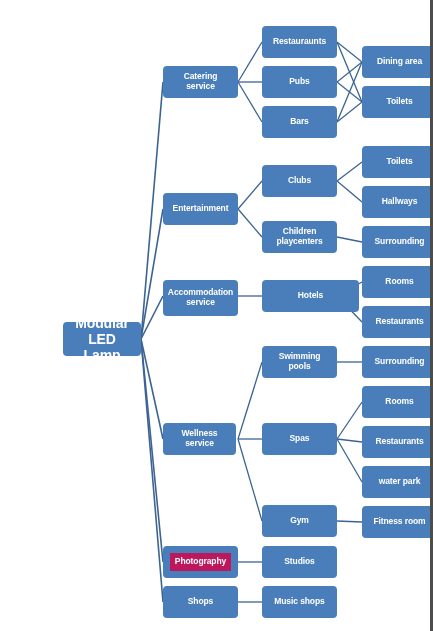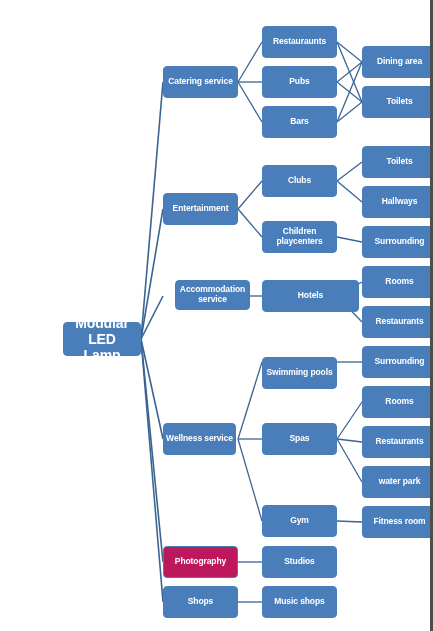--- a/index.html
+++ b/index.html
@@ -31,21 +31,21 @@
     position: absolute;
     left: 0;
     top: 0;
     width: 433px;
     height: 631px;
   }
   .node {
     position: absolute;
     box-sizing: border-box;
     background: #4a7ebb;
-    border: 1px solid #f9a8d4;
+    border: 7px solid #f9a8d4;
     border-radius: 4px;
     color: #ffffff;
     font-weight: bold;
     font-size: 8.5px;
     line-height: 1.15;
     letter-spacing: -0.1px;
     display: flex;
     align-items: center;
     justify-content: center;
     text-align: center;
@@ -93,33 +93,33 @@
       <line x1="337" y1="439" x2="362" y2="482" stroke="#3c6493" stroke-width="1.3"></line>
       <line x1="337" y1="521" x2="362" y2="522" stroke="#3c6493" stroke-width="1.3"></line>
       <line x1="238" y1="562" x2="262" y2="562" stroke="#3c6493" stroke-width="1.3"></line>
       <line x1="238" y1="602" x2="262" y2="602" stroke="#3c6493" stroke-width="1.3"></line>
     </svg>
   <div id="nodes">
       <div class="node root" style="left: 63px; top: 322px; width: 78px; height: 34px; background: rgb(74, 126, 187); border-color: rgb(74, 126, 187); color: rgb(255, 255, 255);"><span>Modular LED
 Lamp</span></div>
       <div class="node" style="left: 163px; top: 66px; width: 75px; height: 32px; background: rgb(74, 126, 187); border-color: rgb(74, 126, 187); color: rgb(255, 255, 255);"><span>Catering service</span></div>
       <div class="node" style="left: 163px; top: 193px; width: 75px; height: 32px; background: rgb(74, 126, 187); border-color: rgb(74, 126, 187); color: rgb(255, 255, 255);"><span>Entertainment</span></div>
-      <div class="node" style="left: 163px; top: 280px; width: 75px; height: 30px; background: rgb(74, 126, 187); border-color: rgb(74, 126, 187); color: rgb(255, 255, 255); margin-left: 12px;"><span>Accommodation
+      <div class="node" style="left: 163px; top: 280px; width: 75px; height: 36px; background: rgb(74, 126, 187); border-color: rgb(74, 126, 187); color: rgb(255, 255, 255);"><span>Accommodation
 service</span></div>
       <div class="node" style="left: 163px; top: 423px; width: 73px; height: 32px; background: rgb(74, 126, 187); border-color: rgb(74, 126, 187); color: rgb(255, 255, 255);"><span>Wellness service</span></div>
       <div class="node" style="left: 163px; top: 546px; width: 75px; height: 32px; background: #be185d; border-color: rgb(74, 126, 187); color: rgb(255, 255, 255);"><span>Photography</span></div>
       <div class="node" style="left: 163px; top: 586px; width: 75px; height: 32px; background: rgb(74, 126, 187); border-color: rgb(74, 126, 187); color: rgb(255, 255, 255);"><span>Shops</span></div>
       <div class="node" style="left: 262px; top: 26px; width: 75px; height: 32px; background: rgb(74, 126, 187); border-color: rgb(74, 126, 187); color: rgb(255, 255, 255);"><span>Restauraunts</span></div>
       <div class="node" style="left: 262px; top: 66px; width: 75px; height: 32px; background: rgb(74, 126, 187); border-color: rgb(74, 126, 187); color: rgb(255, 255, 255);"><span>Pubs</span></div>
       <div class="node" style="left: 262px; top: 106px; width: 75px; height: 32px; background: rgb(74, 126, 187); border-color: rgb(74, 126, 187); color: rgb(255, 255, 255);"><span>Bars</span></div>
       <div class="node" style="left: 262px; top: 165px; width: 75px; height: 32px; background: rgb(74, 126, 187); border-color: rgb(74, 126, 187); color: rgb(255, 255, 255); justify-content: center;"><span>Clubs</span></div>
       <div class="node" style="left: 262px; top: 221px; width: 75px; height: 32px; background: rgb(74, 126, 187); border-color: rgb(74, 126, 187); color: rgb(255, 255, 255);"><span>Children
 playcenters</span></div>
       <div class="node" style="left: 262px; top: 280px; width: 97px; height: 32px; background: rgb(74, 126, 187); border-color: rgb(74, 126, 187); color: rgb(255, 255, 255);"><span>Hotels</span></div>
-      <div class="node" style="left: 262px; top: 346px; width: 75px; height: 32px; background: rgb(74, 126, 187); border-color: rgb(74, 126, 187); color: rgb(255, 255, 255); margin-top: 11px;"><span>Swimming pools</span></div>
+      <div class="node" style="left: 262px; top: 346px; width: 75px; height: 32px; background: rgb(74, 126, 187); border-color: rgb(74, 126, 187); color: rgb(255, 255, 255);"><span>Swimming pools</span></div>
       <div class="node" style="left: 262px; top: 423px; width: 75px; height: 32px; background: rgb(74, 126, 187); border-color: rgb(74, 126, 187); color: rgb(255, 255, 255);"><span>Spas</span></div>
       <div class="node" style="left: 262px; top: 505px; width: 75px; height: 32px; background: rgb(74, 126, 187); border-color: rgb(74, 126, 187); color: rgb(255, 255, 255);"><span>Gym</span></div>
       <div class="node" style="left: 262px; top: 546px; width: 75px; height: 32px; background: rgb(74, 126, 187); border-color: rgb(74, 126, 187); color: rgb(255, 255, 255); align-items: center;"><span>Studios</span></div>
       <div class="node" style="left: 262px; top: 586px; width: 75px; height: 32px; background: rgb(74, 126, 187); border-color: rgb(74, 126, 187); color: rgb(255, 255, 255);"><span>Music shops</span></div>
       <div class="node" style="left: 362px; top: 46px; width: 75px; height: 32px; background: rgb(74, 126, 187); border-color: rgb(74, 126, 187); color: rgb(255, 255, 255);"><span>Dining area</span></div>
       <div class="node" style="left: 362px; top: 86px; width: 75px; height: 32px; background: rgb(74, 126, 187); border-color: rgb(74, 126, 187); color: rgb(255, 255, 255);"><span>Toilets</span></div>
       <div class="node" style="left: 362px; top: 146px; width: 75px; height: 32px; background: rgb(74, 126, 187); border-color: rgb(74, 126, 187); color: rgb(255, 255, 255);"><span>Toilets</span></div>
       <div class="node" style="left: 362px; top: 186px; width: 75px; height: 32px; background: rgb(74, 126, 187); border-color: rgb(74, 126, 187); color: rgb(255, 255, 255);"><span>Hallways</span></div>
       <div class="node" style="left: 362px; top: 226px; width: 75px; height: 32px; background: rgb(74, 126, 187); border-color: rgb(74, 126, 187); color: rgb(255, 255, 255);"><span>Surrounding</span></div>
       <div class="node" style="left: 362px; top: 266px; width: 75px; height: 32px; background: rgb(74, 126, 187); border-color: rgb(74, 126, 187); color: rgb(255, 255, 255);"><span>Rooms</span></div>

